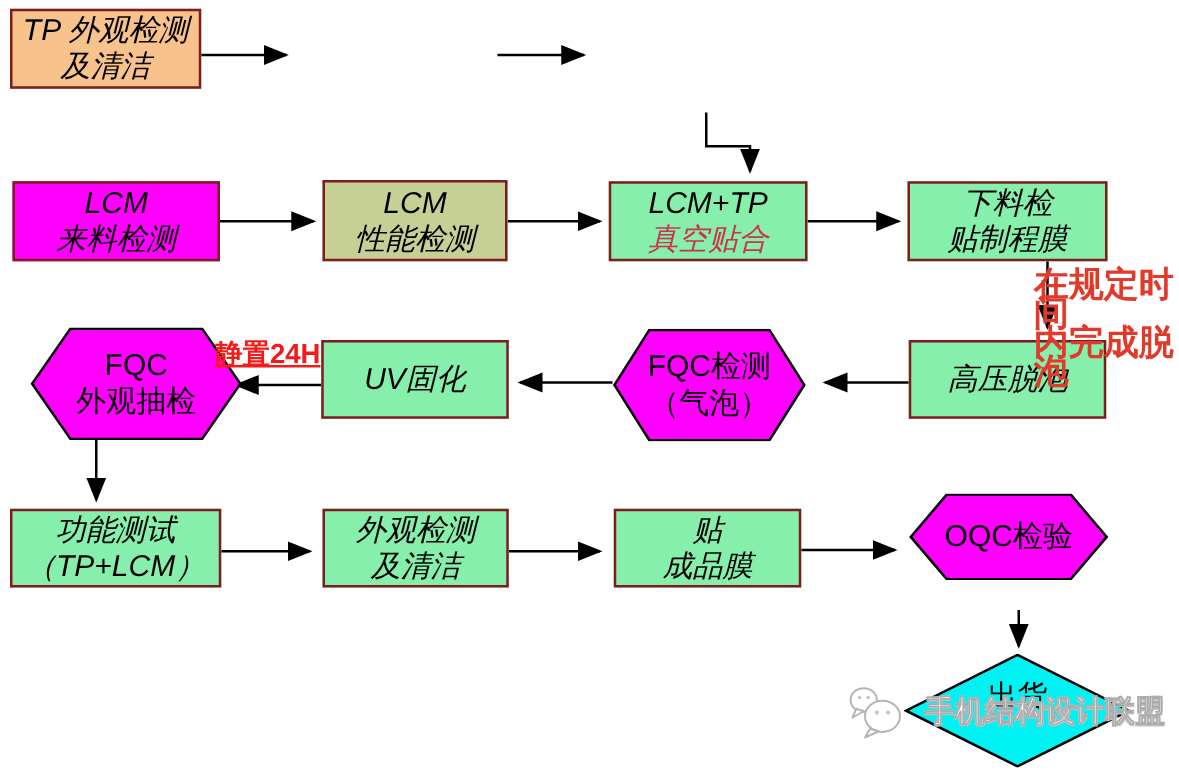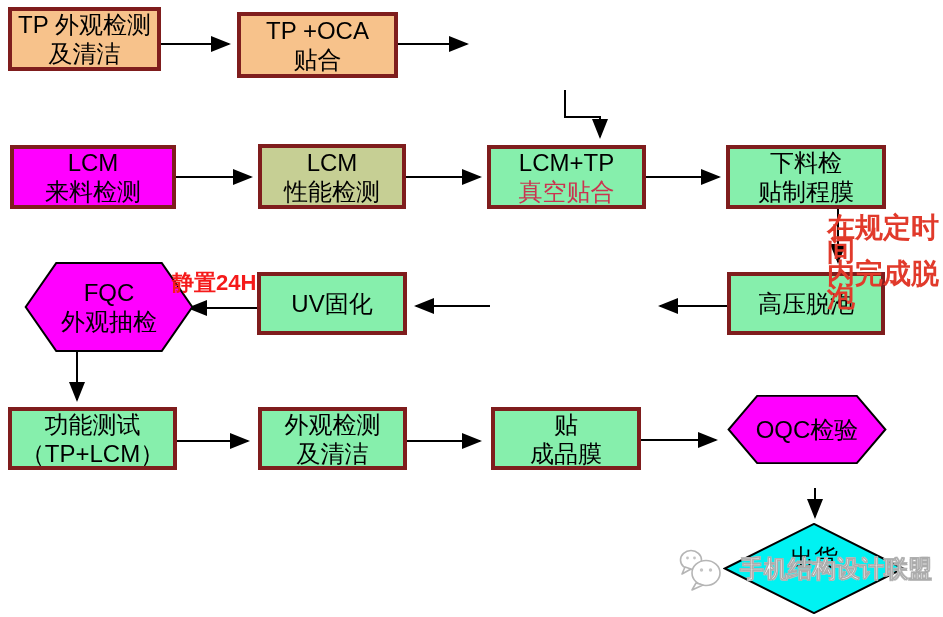--- a/index.html
+++ b/index.html
@@ -9,21 +9,21 @@
   }
   #canvas{position:absolute;left:0;top:0;width:943px;height:617px;}
   
   #connectors{position:absolute;left:0;top:0;z-index:0;}
   .conn{stroke:#000;stroke-width:2;fill:none;}
   
   .node{
     position:absolute;display:flex;align-items:center;justify-content:center;
     text-align:center;font-size:24px;line-height:29px;color:#000;z-index:1;
   }
-  .rect{border:4px solid #7f1d1d;box-sizing:border-box;}
+  .rect{border:2px solid #7f1d1d;box-sizing:border-box;font-style:italic;}
   .orange{background:#F7C28B;}
   .pink{background:#FF00FF;}
   .green{background:#C6CF94;}
   .blue{background:#86efac;}
   .shapebox .shape{position:absolute;left:0;top:0;width:100%;height:100%;}
   .shapebox .label{position:relative;z-index:1;}
   .shape polygon{stroke:#000;stroke-width:2;vector-effect:non-scaling-stroke;}
   .fill-cyan{fill:#00F2F2;}
   .fill-pink{fill:#FF00FF;}
   .crimson{color:#CB3350;}
@@ -39,21 +39,21 @@
   #n-uv-cure{left:257px;top:272px;width:150px;height:63px;}
   #n-fqc-bubble{left:490px;top:263px;width:155px;height:90px;}
   #n-degas{left:727px;top:272px;width:158px;height:63px;}
   #n-func-test{left:8px;top:407px;width:169px;height:63px;}
   #n-visual-clean{left:258px;top:407px;width:149px;height:63px;}
   #n-film{left:491px;top:407px;width:150px;height:63px;}
   #n-oqc{left:727px;top:395px;width:160px;height:69px;}
   #n-ship{left:723px;top:523px;width:182px;height:91px;}
   
   .note{position:absolute;z-index:2;font-weight:600;}
-  #note-rest{left:172px;top:268px;font-size:22px;color:#F51A1A;}
+  #note-rest{left:172px;top:268px;font-size:22px;color:#F51A1A;text-decoration:underline;}
   #note-degas{left:827px;top:216px;font-size:28px;line-height:23px;color:#E13A2B;}
   
   #watermark{position:absolute;left:678px;top:546px;z-index:5;display:flex;align-items:center;}
   #watermark-icon{width:46px;height:46px;}
   #watermark-text{
     font-size:24px;font-weight:normal;color:#fff;letter-spacing:0px;margin-left:16px;
     -webkit-text-stroke:1.2px #ABABAB;
     text-shadow:1px 1px 0 #BFBFBF,-1px -1px 0 #BFBFBF,1px -1px 0 #BFBFBF,-1px 1px 0 #BFBFBF;
   }
 </style>
@@ -84,26 +84,20 @@
     <path class="conn" d="M641 440 H716" marker-end="url(#ah)"></path>
     <path class="conn" d="M815 488 V517" marker-end="url(#ah)"></path>
   </svg>
 
   <div class="node rect orange" id="n-tp-inspect">
     <div class="label">
       <div>TP 外观检测</div>
       <div>及清洁</div>
     </div>
   </div>
-  <div class="node rect orange" id="n-tp-oca">
-    <div class="label">
-      <div>TP +OCA</div>
-      <div>贴合</div>
-    </div>
-  </div>
 
   <div class="node rect pink" id="n-lcm-incoming">
     <div class="label">
       <div>LCM</div>
       <div>来料检测</div>
     </div>
   </div>
   <div class="node rect green" id="n-lcm-perf">
     <div class="label">
       <div>LCM</div>
@@ -133,20 +127,29 @@
     <svg class="shape" viewBox="0 0 100 100" preserveAspectRatio="none">
       <polygon class="fill-pink" points="19,1 81,1 99,50 81,99 19,99 1,50"></polygon>
     </svg>
     <div class="label">
       <div>FQC</div>
       <div>外观抽检</div>
     </div>
   </div>
   <div class="node rect blue" id="n-uv-cure">
     <div class="label">UV固化</div>
+  </div>
+  <div class="node shapebox" id="n-fqc-bubble">
+    <svg class="shape" viewBox="0 0 100 100" preserveAspectRatio="none">
+      <polygon class="fill-pink" points="19,1 81,1 99,50 81,99 19,99 1,50"></polygon>
+    </svg>
+    <div class="label">
+      <div>FQC检测</div>
+      <div>（气泡）</div>
+    </div>
   </div>
   <div class="node rect blue" id="n-degas">
     <div class="label">高压脱泡</div>
   </div>
 
   <div class="node rect blue" id="n-func-test">
     <div class="label">
       <div>功能测试</div>
       <div>（TP+LCM）</div>
     </div>

